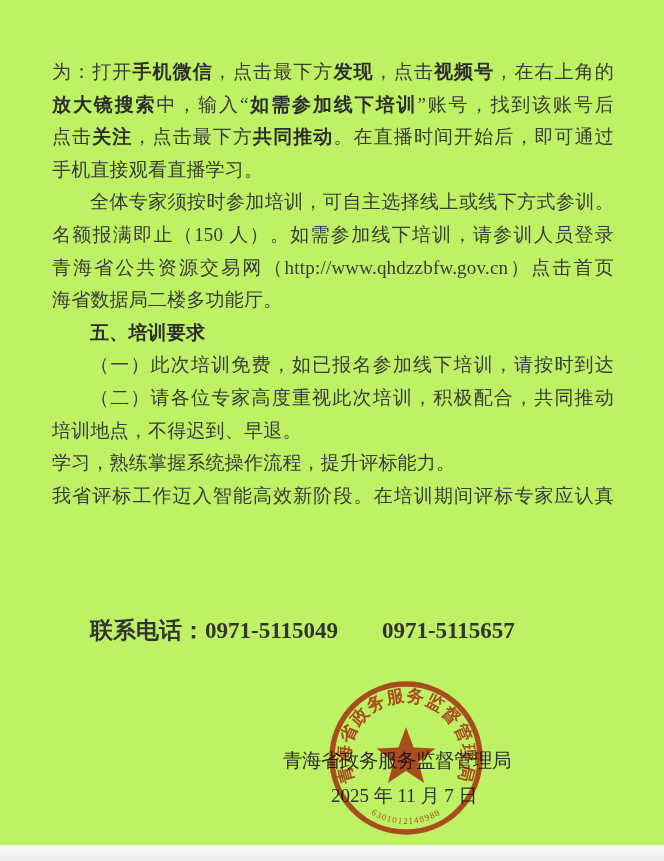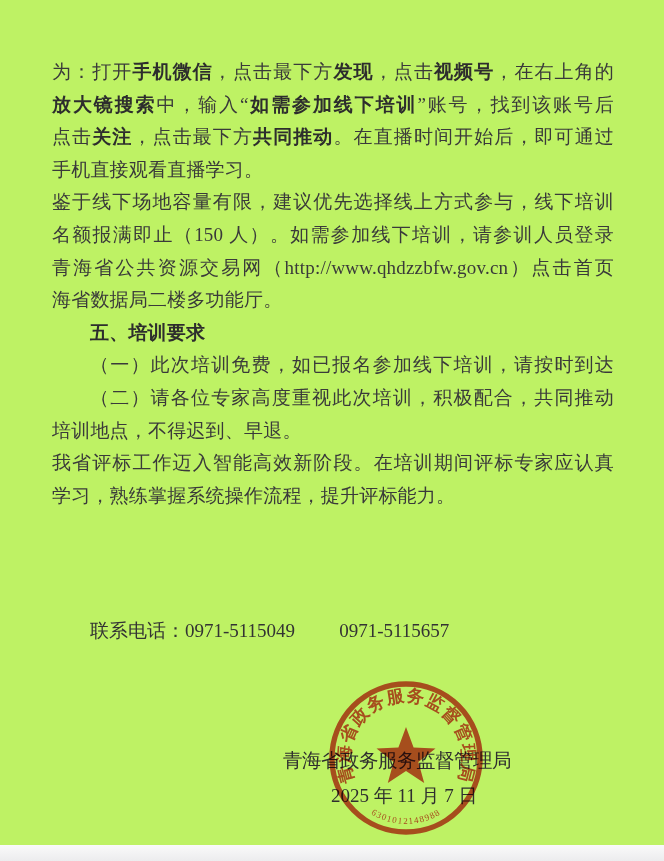--- a/index.html
+++ b/index.html
@@ -29,23 +29,24 @@
     letter-spacing: 0.2px;
   }
   .line.no-j { text-align: left; text-align-last: left; }
   .line.indent { padding-left: 38px; }
   .seg.bold { font-weight: 700; color: #2d2d2d; }
   
   .contact-line {
     position: absolute;
     left: 90px;
     top: 618px;
-    font-size: 19px;
+    font-size: 23px;
     line-height: 26px;
     color: #333333;
+    font-weight: bold;
   }
   .phone-gap { display: inline-block; width: 44px; }
   
   .sig-org {
     position: absolute;
     left: 283px;
     top: 747px;
     font-size: 19.5px;
     letter-spacing: -0.5px;
     color: #2f2f2f;
@@ -86,30 +87,30 @@
 </head>
 <body>
 
 <div class="page">
 
   <div class="doc-body">
       <div class="line"><span class="seg">为：打开</span><span class="seg bold">手机微信</span><span class="seg">，点击最下方</span><span class="seg bold">发现</span><span class="seg">，点击</span><span class="seg bold">视频号</span><span class="seg">，在右上角的</span></div>
       <div class="line"><span class="seg bold">放大镜搜索</span><span class="seg">中，输入“</span><span class="seg bold">如需参加线下培训</span><span class="seg">”账号，找到该账号后</span></div>
       <div class="line"><span class="seg">点击</span><span class="seg bold">关注</span><span class="seg">，点击最下方</span><span class="seg bold">共同推动</span><span class="seg">。在直播时间开始后，即可通过</span></div>
       <div class="line no-j"><span class="seg">手机直接观看直播学习。</span></div>
-      <div class="line"><span class="seg">鉴于线下场地容量有限，建议优先选择线上方式参与，线下培训</span></div>
+      <div class="line indent"><span class="seg">全体专家须按时参加培训，可自主选择线上或线下方式参训。</span></div>
       <div class="line"><span class="seg">名额报满即止（150 人）。如需参加线下培训，请参训人员登录</span></div>
       <div class="line"><span class="seg">青海省公共资源交易网（http://www.qhdzzbfw.gov.cn）点击首页</span></div>
       <div class="line no-j"><span class="seg">海省数据局二楼多功能厅。</span></div>
       <div class="line indent no-j"><span class="seg bold">五、培训要求</span></div>
       <div class="line indent"><span class="seg">（一）此次培训免费，如已报名参加线下培训，请按时到达</span></div>
       <div class="line indent"><span class="seg">（二）请各位专家高度重视此次培训，积极配合，共同推动</span></div>
       <div class="line no-j"><span class="seg">培训地点，不得迟到、早退。</span></div>
+      <div class="line no-j"><span class="seg">学习，熟练掌握系统操作流程，提升评标能力。</span></div>
       <div class="line"><span class="seg">我省评标工作迈入智能高效新阶段。在培训期间评标专家应认真</span></div>
-      <div class="line no-j"><span class="seg">学习，熟练掌握系统操作流程，提升评标能力。</span></div>
     </div>
 
   <div class="contact-line">
     <span class="seg">联系电话：</span><span class="seg">0971-5115049</span><span class="phone-gap"></span><span class="seg">0971-5115657</span>
   </div>
 
   <div class="sig-org">青海省政务服务监督管理局</div>
   <div class="sig-date">2025 年 11 月 7 日</div>
 
   <svg class="seal" viewBox="0 0 170 170" xmlns="http://www.w3.org/2000/svg">

